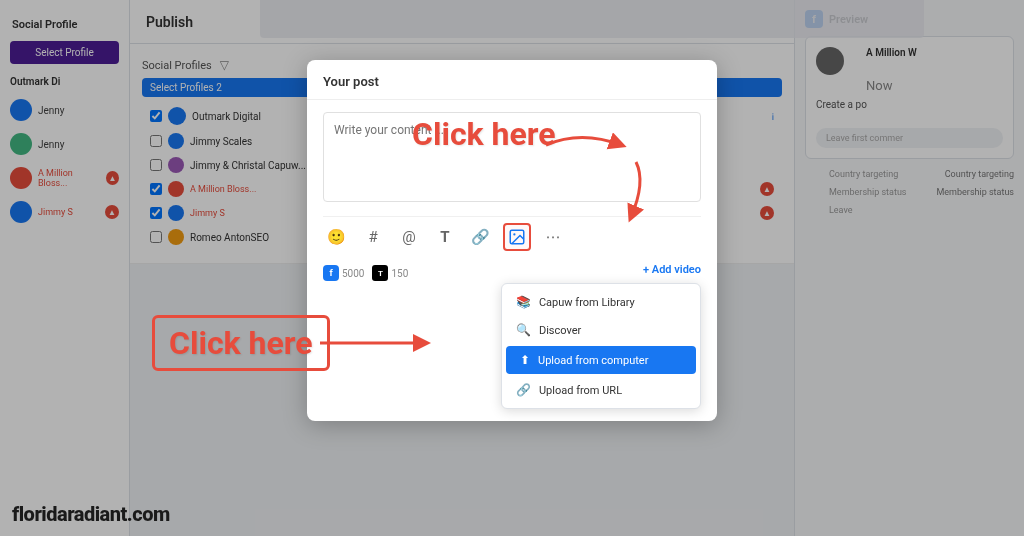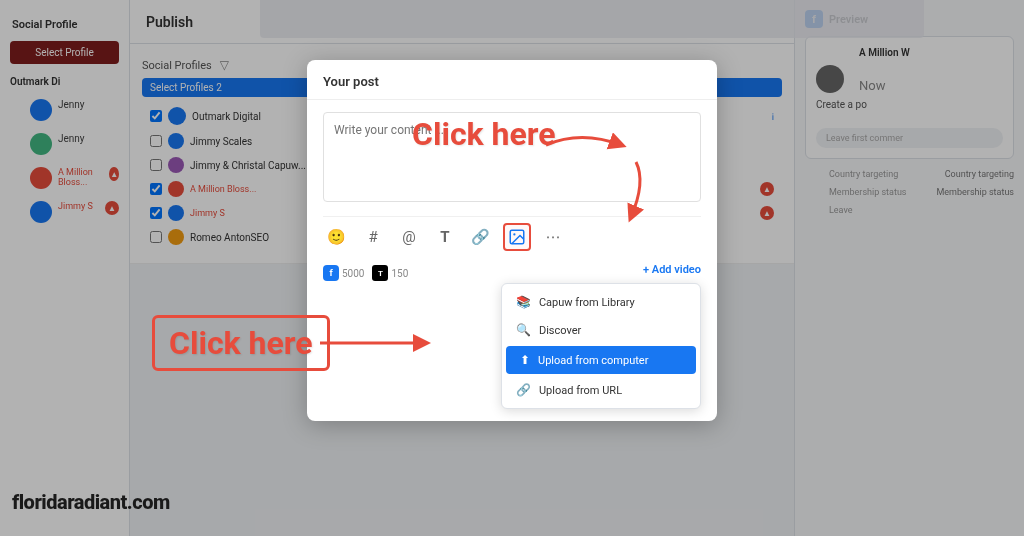--- a/index.html
+++ b/index.html
@@ -29,38 +29,37 @@
     }
 
     .sidebar-header {
       font-size: 11px;
       font-weight: 600;
       color: #333;
       padding: 8px 12px 4px;
     }
 
     .sidebar-blue-btn {
-      background: #7f1d1d;
+      background: #4c1d95;
       color: #fff;
       font-size: 10px;
       padding: 6px 10px;
       margin: 6px 10px;
       border-radius: 4px;
       text-align: center;
       cursor: pointer;
     }
 
     .sidebar-item {
       display: flex;
-      align-items: flex-start;
+      align-items: center;
       padding: 6px 10px;
       font-size: 10px;
       color: #444;
       gap: 6px;
-      margin-left: 20px;
     }
 
     .avatar-sm {
       width: 22px;
       height: 22px;
       border-radius: 50%;
       background: #c0c4cc;
       flex-shrink: 0;
     }
 
@@ -183,22 +182,22 @@
       background: #fff;
       border: 1px solid #dde1e7;
       border-radius: 6px;
       padding: 10px;
       font-size: 10px;
       color: #444;
     }
 
     .preview-avatar-row {
       display: flex;
-      align-items: flex-end;
-      gap: 15px;
+      align-items: flex-start;
+      gap: 22px;
       margin-bottom: 6px;
     }
 
     .preview-avatar {
       width: 28px;
       height: 28px;
       border-radius: 50%;
       background: #666;
     }
 
@@ -383,21 +382,21 @@
       font-size: 32px;
       font-weight: 700;
       color: #e74c3c;
       text-shadow: 1px 1px 2px rgba(0,0,0,0.1);
       white-space: nowrap;
     }
 
     
     .bottom-text {
       position: absolute;
-      bottom: 22px;
+      bottom: 10px;
       left: 12px;
       font-size: 20px;
       font-weight: 800;
       color: #1a1a1a;
       letter-spacing: -0.5px;
     }
 
     
     .top-blur-bar {
       position: absolute;

